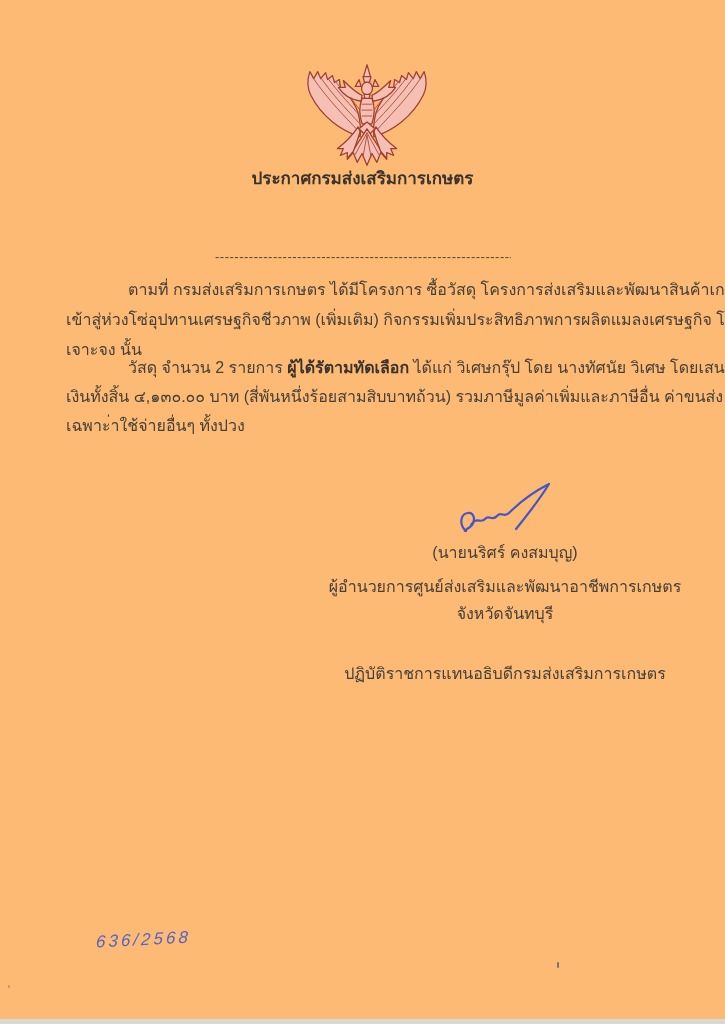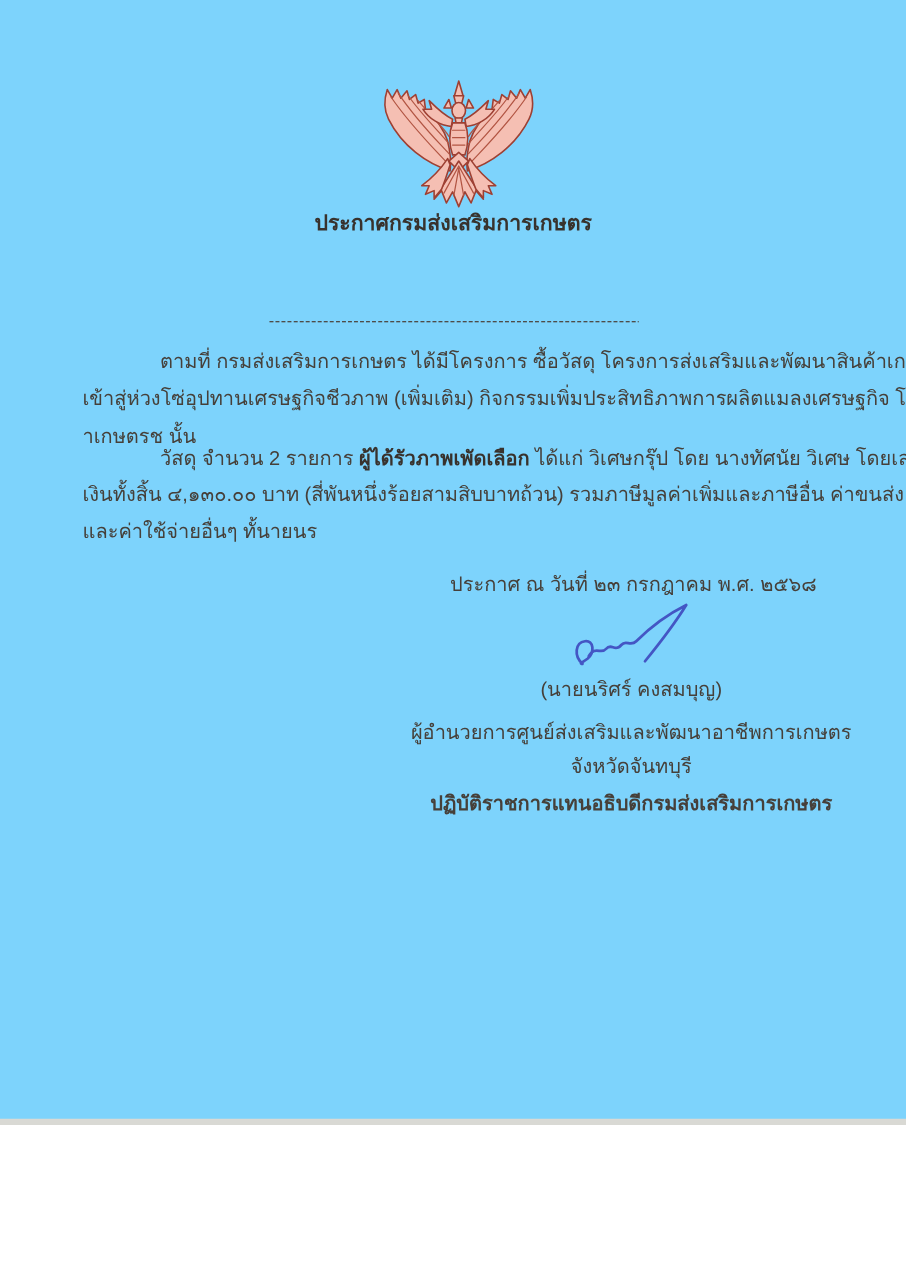--- a/index.html
+++ b/index.html
@@ -1,18 +1,18 @@
 <!DOCTYPE html>
 <html><head>
 <meta charset="utf-8">
 <style>
   html,body { margin:0; padding:0; background:#ffffff; }
   .page {
-    position:relative; width:725px; height:900px;
-    background:#7dd3fc; overflow:hidden;
+    position:relative; width:725px; height:1024px;
+    background:#fdba74; overflow:hidden;
     font-family:"Liberation Sans","DejaVu Sans",sans-serif;
     color:#453f39;
   }
   .abs { position:absolute; white-space:nowrap; }
   .center { left:50%; transform:translateX(-50%); }
   .t { font-size:16px; line-height:20px; color:#46403a; }
   .bold { font-weight:bold; color:#38322d; }
   .title-line { font-size:17px; }
   .divider {
     font-size:13px; letter-spacing:0.5px; color:#4d4741;
@@ -69,38 +69,37 @@
   </svg>
 
   <div class="abs center t bold title-line" style="top:169px;">ประกาศกรมส่งเสริมการเกษตร</div>
 
 
 
   <div class="abs divider" style="left:215px; top:249px;">---------------------------------------------------------------------------</div>
 
   <div class="abs t" style="left:128px; top:280px;">ตามที่ กรมส่งเสริมการเกษตร ได้มีโครงการ ซื้อวัสดุ โครงการส่งเสริมและพัฒนาสินค้าเกษตรชีวภาพเพื่อ</div>
   <div class="abs t" style="left:66px; top:310px;">เข้าสู่ห่วงโซ่อุปทานเศรษฐกิจชีวภาพ (เพิ่มเติม) กิจกรรมเพิ่มประสิทธิภาพการผลิตแมลงเศรษฐกิจ โดยวิธีเฉพาะ</div>
-  <div class="abs t" style="left:66px; top:340px;">าเกษตรช  นั้น</div>
+  <div class="abs t" style="left:66px; top:340px;">เจาะจง  นั้น</div>
 
   <div class="abs t" style="left:128px; top:358px;">
-    <span>วัสดุ จำนวน 2 รายการ </span><span class="bold">ผู้ได้รัวภาพเพัดเลือก</span><span> ได้แก่ วิเศษกรุ๊ป โดย นางทัศนัย วิเศษ โดยเสนอราคา เป็น</span>
+    <span>วัสดุ จำนวน 2 รายการ </span><span class="bold">ผู้ได้รัตามทัดเลือก</span><span> ได้แก่ วิเศษกรุ๊ป โดย นางทัศนัย วิเศษ โดยเสนอราคา เป็น</span>
   </div>
   <div class="abs t" style="left:66px; top:387px;">เงินทั้งสิ้น ๔,๑๓๐.๐๐ บาท (สี่พันหนึ่งร้อยสามสิบบาทถ้วน) รวมภาษีมูลค่าเพิ่มและภาษีอื่น ค่าขนส่ง ค่าจดทะเบียน</div>
-  <div class="abs t" style="left:66px; top:416px;">และค่าใช้จ่ายอื่นๆ ทั้นายนร</div>
+  <div class="abs t" style="left:66px; top:416px;">เฉพาะ่าใช้จ่ายอื่นๆ ทั้งปวง</div>
 
-  <div class="abs t" style="left:360px; top:459px;">ประกาศ ณ วันที่  ๒๓ กรกฎาคม พ.ศ. ๒๕๖๘</div>
 
   <svg class="abs" style="left:452px; top:482px;" width="115" height="62" viewBox="0 0 115 62" aria-hidden="true">
     <path d="M14 49 C7 43 8 32 16 31 C23 30 24 40 18 45 C14 48 11 49 14 49 M19 43 C24 34 29 42 33 37 C37 32 40 40 45 34 C49 29 52 36 57 31 C67 21 81 10 97 2 C89 15 77 31 64 47" fill="none" stroke="#4456c4" stroke-width="2.2" stroke-linecap="round" stroke-linejoin="round"></path>
   </svg>
 
   <div class="abs sig-block t" style="left:290px; top:577px; width:430px;">ผู้อำนวยการศูนย์ส่งเสริมและพัฒนาอาชีพการเกษตร</div>
   <div class="abs sig-block t" style="left:290px; top:543px; width:430px;">(นายนริศร์ คงสมบุญ)</div>
   <div class="abs sig-block t" style="left:290px; top:604px; width:430px;">จังหวัดจันทบุรี</div>
-  <div class="abs sig-block t" style="left:290px; top:634px; width:430px;font-weight:bold;">ปฏิบัติราชการแทนอธิบดีกรมส่งเสริมการเกษตร</div>
+  <div class="abs sig-block t" style="left:290px; top:664px; width:430px;">ปฏิบัติราชการแทนอธิบดีกรมส่งเสริมการเกษตร</div>
 
   <div class="abs hand-number" style="left:96px; top:930px;">636/2568</div>
 
   <div class="speck" style="left:557px; top:962px; width:2px; height:6px;"></div>
   <div class="speck" style="left:8px; top:985px; width:2px; height:3px; opacity:.5;"></div>
   <div class="scan-edge"></div>
 
 </div>
 
 </body></html>

